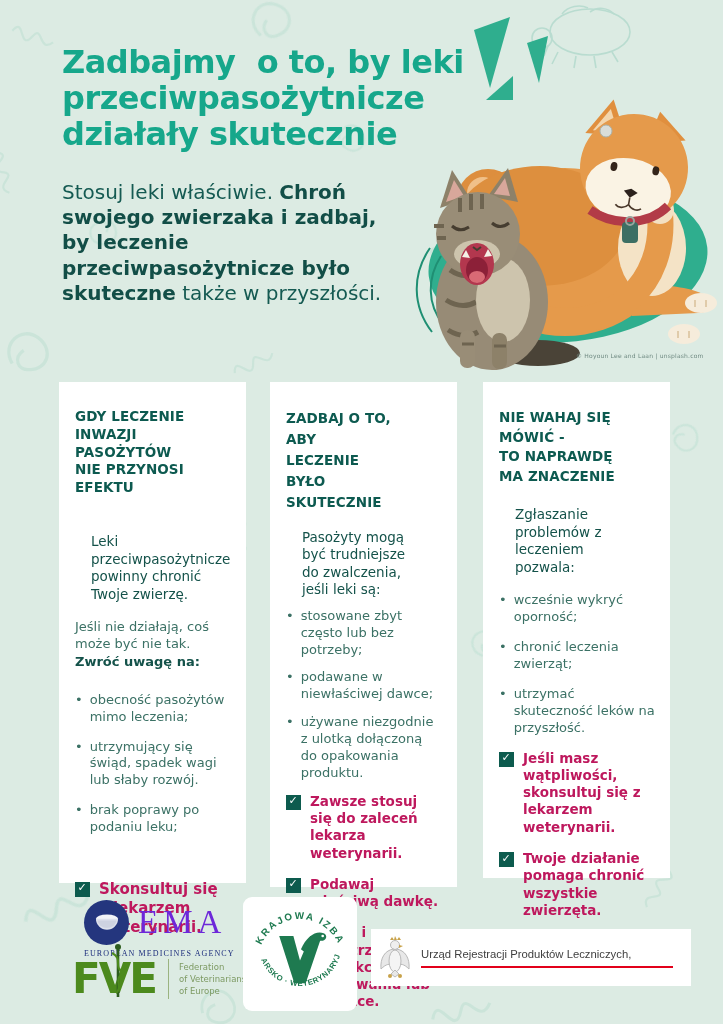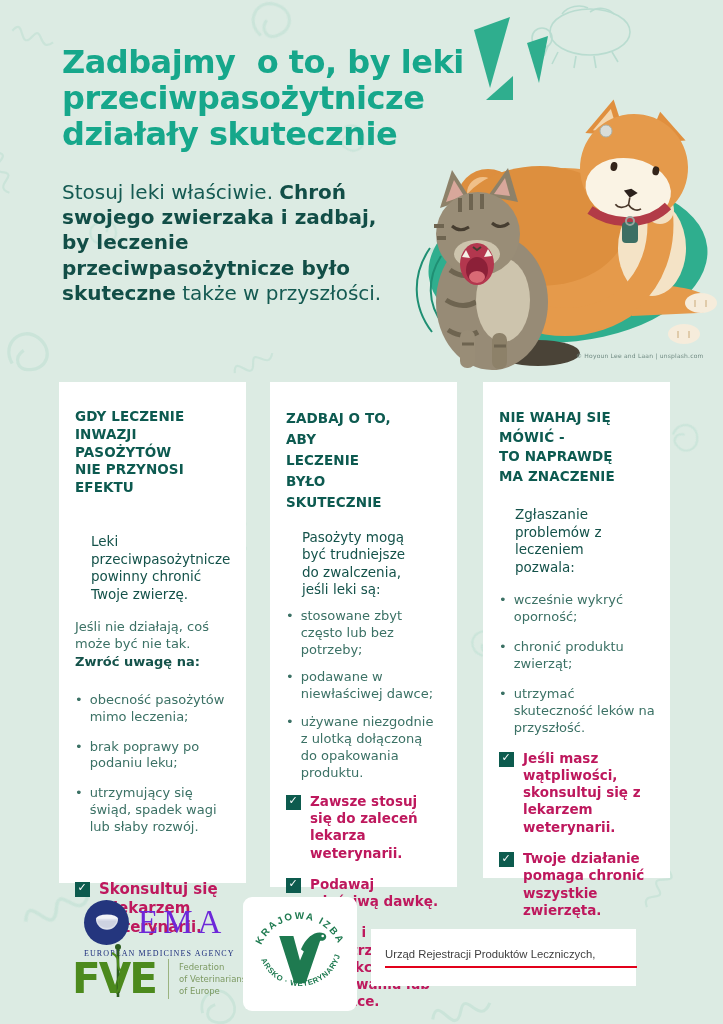--- a/index.html
+++ b/index.html
@@ -77,21 +77,21 @@
   .ema-abbr{font-family:"Liberation Serif",serif;font-size:33px;color:#6d28d9;letter-spacing:5px;}
   .ema-name{font-family:"Liberation Serif",serif;font-size:8px;color:#1c2d7c;letter-spacing:1.1px;margin-top:4px;white-space:nowrap;}
   .fve{position:absolute;left:72px;top:953px;display:flex;align-items:center;gap:10px;}
   .fve-mark{position:relative;width:86px;height:52px;}
   .fve-abbr{font-size:42px;font-weight:800;color:#4c8a1d;letter-spacing:-2px;line-height:52px;}
   .fve-staff{position:absolute;left:36px;top:-10px;}
   .fve-div{width:1px;height:40px;background:#9ab380;}
   .fve-name{font-size:8.5px;line-height:1.45;color:#7d9a63;white-space:pre-line;}
   .kilw{position:absolute;left:243px;top:897px;width:114px;height:114px;background:#fff;border-radius:9px;
     display:flex;align-items:center;justify-content:center;}
-  .urpl{position:absolute;left:371px;top:929px;width:265px;height:57px;background:#fff;
+  .urpl{position:absolute;left:371px;top:929px;width:320px;height:57px;background:#fff;
     display:flex;align-items:center;box-sizing:border-box;padding:5px 10px 5px 6px;}
   .urpl-text{margin-left:8px;}
   .urpl-line{font-family:"Liberation Sans",sans-serif;font-size:11.3px;color:#3f3f3f;line-height:1.35;white-space:nowrap;}
   .urpl-red{height:2.5px;background:#e2001a;margin-top:4px;width:252px;}
 </style>
 </head>
 <body>
 
 <svg id="pattern" class="layer" width="723" height="1024" aria-hidden="true">
   <defs>
@@ -219,24 +219,24 @@
 INWAZJI PASOŻYTÓW
 NIE PRZYNOSI EFEKTU</h3>
     <p class="lead">Leki przeciwpasożytnicze powinny chronić Twoje zwierzę.</p>
     <p class="note"><span>Jeśli nie działają, coś może być nie tak. </span><b>Zwróć uwagę na:</b></p>
     <ul class="bullets">
 
     <li class="bullet">
           <span>obecność pasożytów mimo leczenia;</span>
         </li>
         <li class="bullet">
+          <span>utrzymujący się świąd, spadek wagi lub słaby rozwój.</span>
+        </li>
+        <li class="bullet">
           <span>brak poprawy po podaniu leku;</span>
-        </li>
-        <li class="bullet">
-          <span>utrzymujący się świąd, spadek wagi lub słaby rozwój.</span>
         </li>
       </ul>
     <ul class="checks">
 
     <li class="check">
           <span class="checkbox"></span>
           <span class="ctxt">Skonsultuj się z lekarzem weterynarii.</span>
         </li>
       </ul>
   </div>
@@ -282,21 +282,21 @@
 MÓWIĆ -
 TO NAPRAWDĘ
 MA ZNACZENIE</h3>
     <p class="lead">Zgłaszanie problemów z leczeniem pozwala:</p>
     <ul class="bullets">
 
     <li class="bullet">
           <span>wcześnie wykryć oporność;</span>
         </li>
         <li class="bullet">
-          <span>chronić produktu zwierząt;</span>
+          <span>chronić leczenia zwierząt;</span>
         </li>
         <li class="bullet">
           <span>utrzymać skuteczność leków na przyszłość.</span>
         </li>
       </ul>
     <ul class="checks">
 
     <li class="check">
           <span class="checkbox"></span>
           <span class="ctxt">Jeśli masz wątpliwości, skonsultuj się z lekarzem weterynarii.</span>

